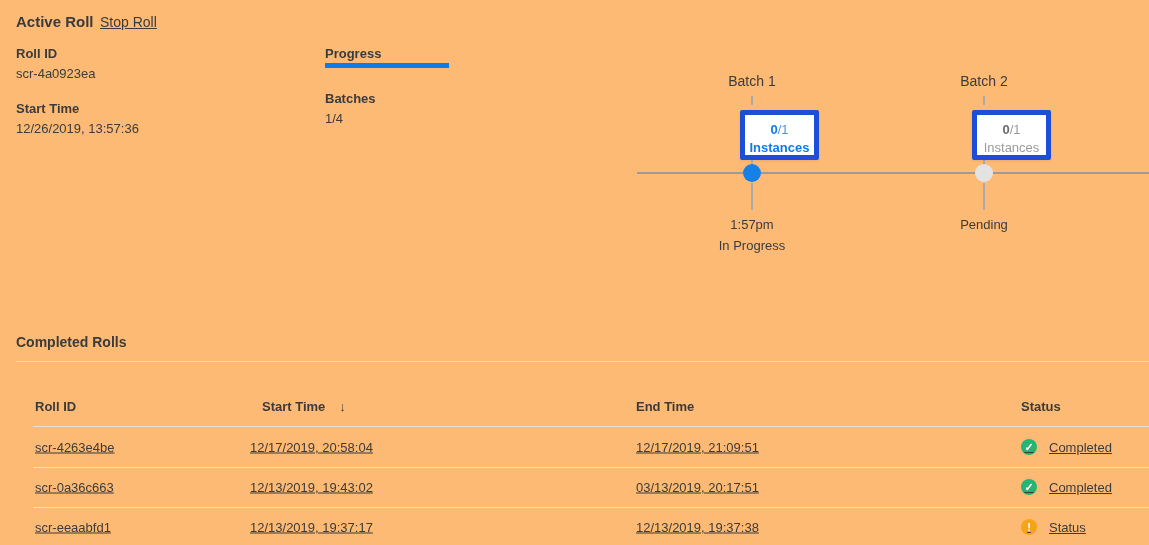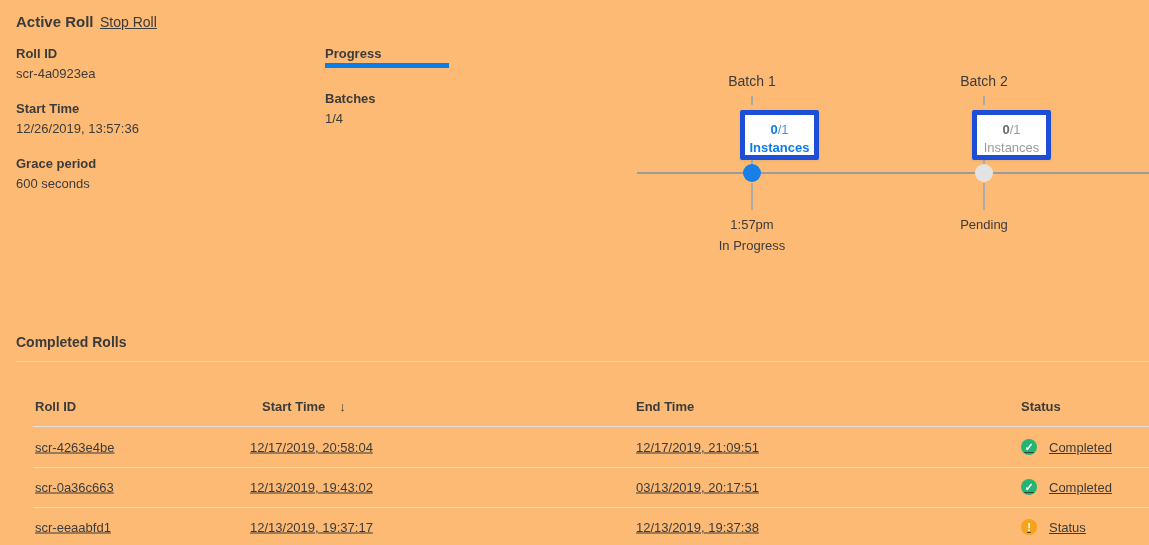--- a/index.html
+++ b/index.html
@@ -89,24 +89,20 @@
   <a class="abs stop-link">Stop Roll</a>
 
   <div class="abs detail-group" style="top:46px">
     <div class="detail-label">Roll ID</div>
     <div class="detail-value">scr-4a0923ea</div>
   </div>
   <div class="abs detail-group" style="top:101px">
     <div class="detail-label">Start Time</div>
     <div class="detail-value">12/26/2019, 13:57:36</div>
   </div>
-  <div class="abs detail-group" style="top:156px">
-    <div class="detail-label">Grace period</div>
-    <div class="detail-value">600 seconds</div>
-  </div>
 
   <div class="abs progress-label">Progress</div>
   <div class="abs progress-bar"></div>
   <div class="abs batches-label">Batches</div>
   <div class="abs batches-value">1/4</div>
 
   <div class="abs timeline-axis"></div>
 
   <div class="abs batch-stop active" style="left:692px">
     <div class="batch-label">Batch 1</div>

